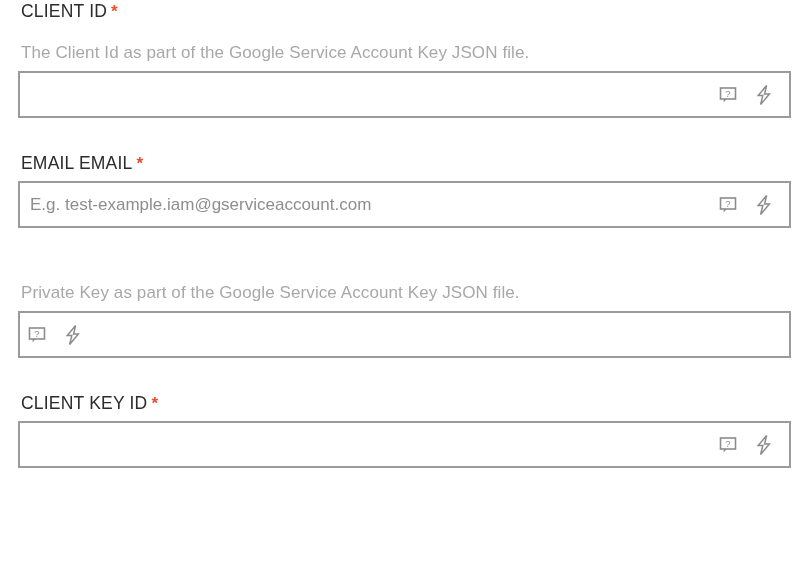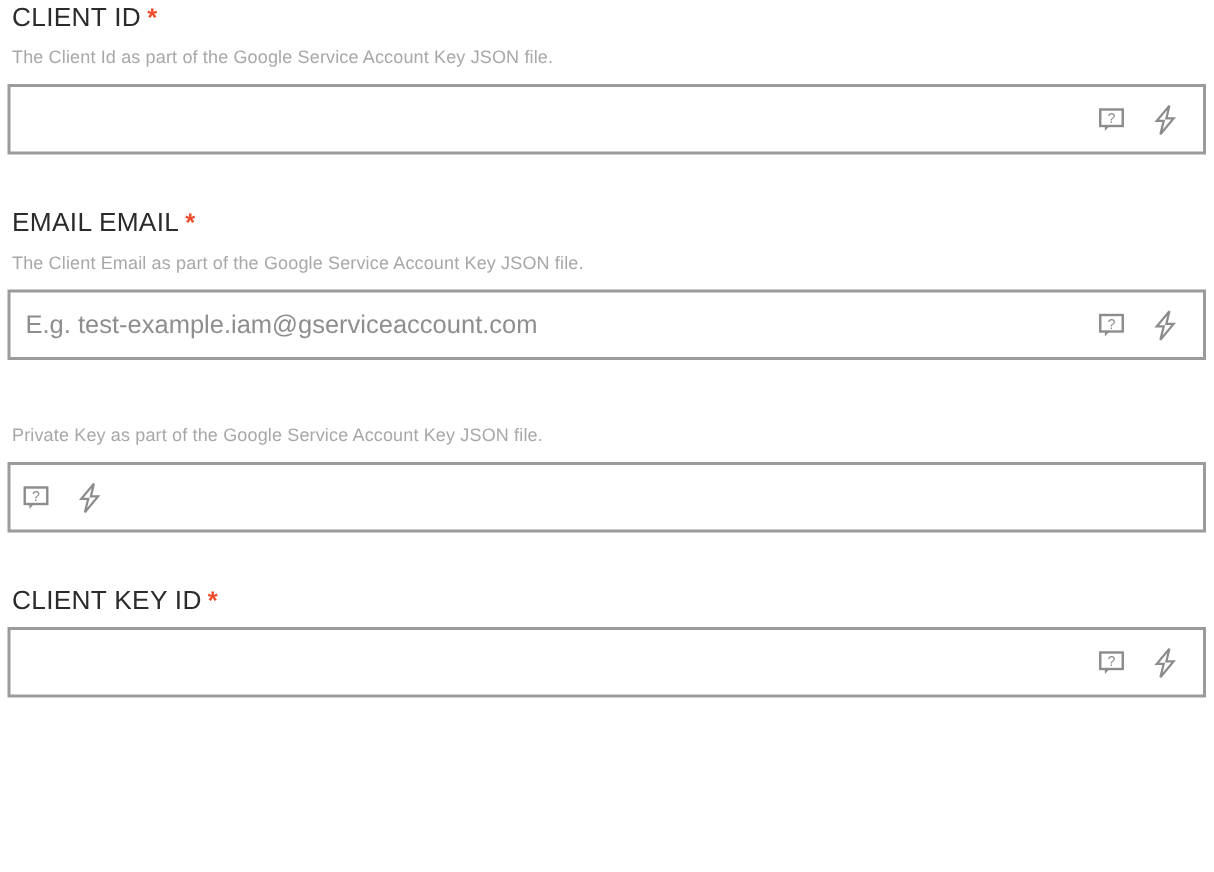--- a/index.html
+++ b/index.html
@@ -18,21 +18,21 @@
   .form {
     position: relative;
     width: 809px;
     height: 581px;
     box-sizing: border-box;
     padding: 0;
   }
 
   .field-group {
     position: relative;
-    padding: 0 5px;
+    padding: 0 18px;
     box-sizing: border-box;
   }
 
   
   .field-label {
     font-size: 17.5px;
     line-height: 22px;
     color: #2b2b2b;
     letter-spacing: 0.2px;
     white-space: nowrap;
@@ -43,27 +43,27 @@
     color: #ee4b2b;
     font-size: 17px;
     font-weight: 700;
     margin-left: 4px;
     vertical-align: baseline;
     line-height: 1;
   }
 
   
   .field-description {
-    font-size: 12px;
+    font-size: 17px;
     line-height: 22px;
     color: #a8a8a8;
     letter-spacing: 0.1px;
     white-space: nowrap;
     padding-left: 3px;
-    margin-top: 5px;
+    margin-top: 20px;
   }
 
   
   .input-wrapper {
     position: relative;
     height: 47px;
     border: 2px solid #9b9b9b;
     background: #ffffff;
     box-sizing: border-box;
     margin-top: 7px;
@@ -140,21 +140,20 @@
       </div>
     </div>
   </div>
 
   <div class="gap-sm"></div>
 
   <div class="field-group">
     <div class="field-label">
       <span>EMAIL EMAIL</span><span class="required-mark">*</span>
     </div>
-    <div class="field-description">The Client Email as part of the Google Service Account Key JSON file.</div>
     <div class="input-wrapper">
       <input class="text-input" type="text" placeholder="E.g. test-example.iam@gserviceaccount.com" style="">
       <div class="input-actions">
         <span class="icon-btn">
           <svg width="20" height="20" viewBox="0 0 20 20">
             <rect x="2.5" y="3" width="15" height="11" fill="none" stroke="#8c8c8c" stroke-width="1.6"></rect>
             <path d="M5.6 14 L5.6 17.4 L8.6 14 Z" fill="#8c8c8c"></path>
             <text x="10" y="12" font-family="Liberation Sans, sans-serif" font-size="9.5" fill="#8c8c8c" text-anchor="middle">?</text>
           </svg>
         </span>

